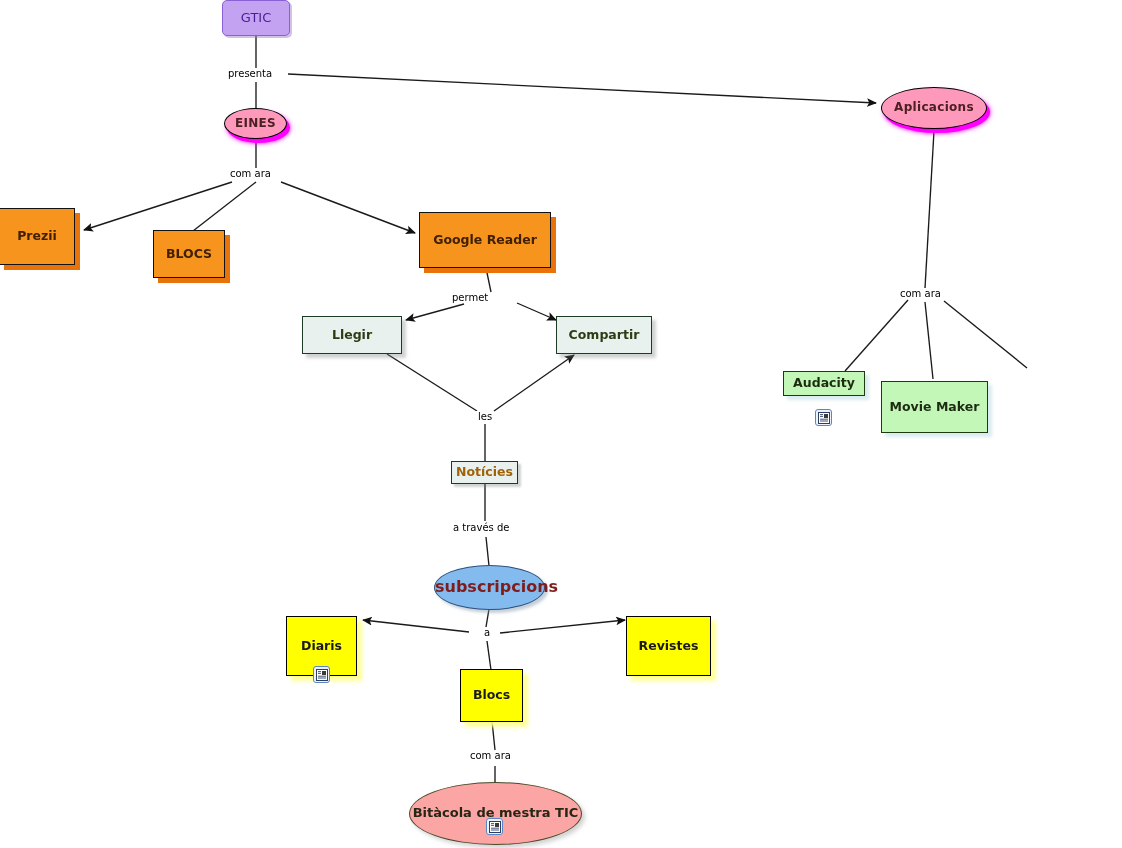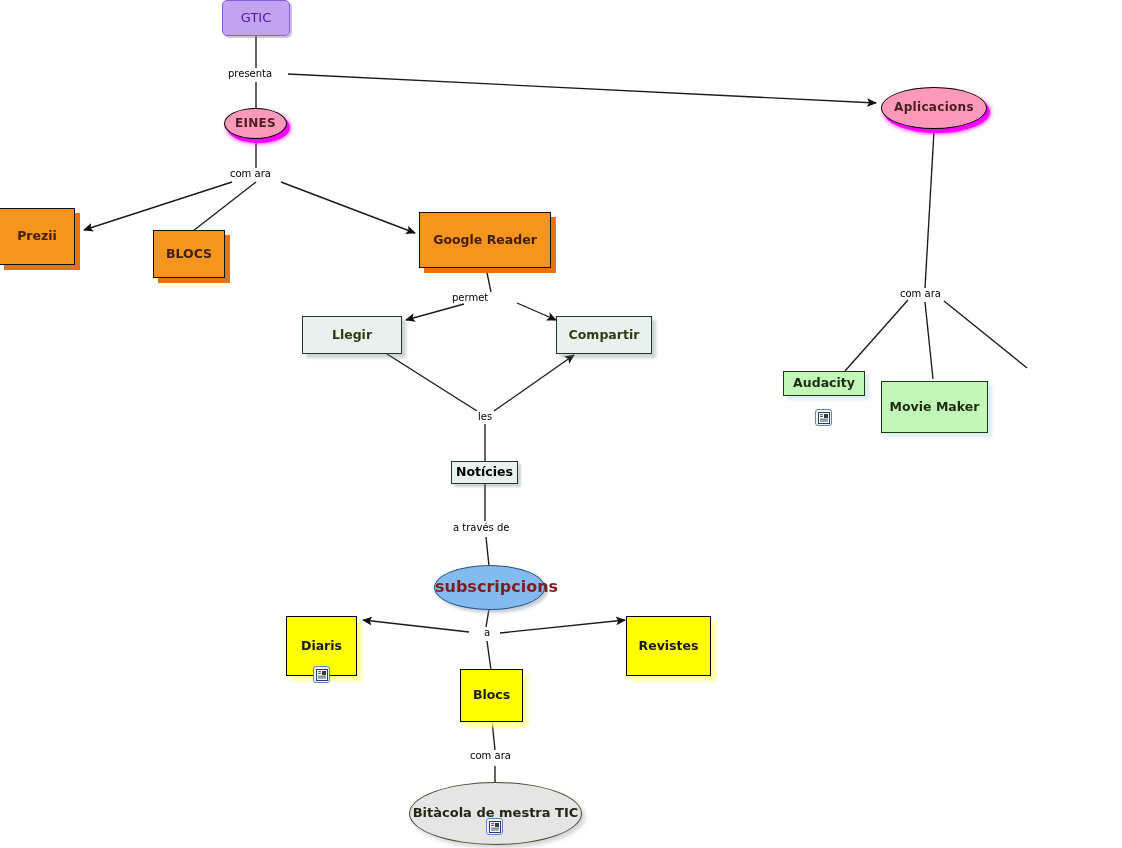--- a/index.html
+++ b/index.html
@@ -24,39 +24,39 @@
   .n-orange{background:#f7941d;border:1.4px solid #111;
             box-shadow:5px 5px 0 #e8730a;
             font-size:12.5px;font-weight:bold;color:#402000;}
 
   
   .n-mint{background:#e9f1ef;border:1.4px solid #1d3b24;
           box-shadow:4px 4px 3px rgba(120,130,125,.35);
           font-size:12.5px;font-weight:bold;color:#2e3b13;}
   .n-mint-sm{background:#e9f1ef;border:1.4px solid #1d3b24;
           box-shadow:3px 3px 2px rgba(120,130,125,.35);
-          font-size:12.5px;font-weight:bold;color:#000000;}
+          font-size:12.5px;font-weight:bold;color:#a16207;}
 
   
   .n-green{background:#c2f7b8;border:1.6px solid #1d3b10;
            box-shadow:4px 4px 3px rgba(190,220,230,.55);
            font-size:12.5px;font-weight:bold;color:#1d2b10;}
 
   
   .n-blue{background:#84bbef;border:1.6px solid #2c4f7c;border-radius:50%;
           box-shadow:3px 3px 3px rgba(140,160,180,.5);
           font-size:16px;font-weight:bold;color:#7f1d1d;}
 
   
   .n-yellow{background:#ffff00;border:1.8px solid #000;
             box-shadow:5px 5px 4px rgba(255,255,140,.9);
             font-size:12.5px;font-weight:bold;color:#1a1a1a;}
 
   
-  .n-gray{background:#e5e5e5;border:1.8px solid #4a4a2a;border-radius:50%;
+  .n-gray{background:#fca5a5;border:1.8px solid #4a4a2a;border-radius:50%;
           box-shadow:3px 3px 4px rgba(180,180,180,.6);
           font-size:13px;font-weight:bold;color:#262615;}
 
   
   .linklabel{position:absolute;font-size:10px;color:#000;background:#fff;
              padding:0 2px;white-space:nowrap;line-height:1.1;}
 
   
   .resicon{position:absolute;width:17px;height:17px;border:1.5px solid #5a86c8;
            border-radius:3px;background:#eef3fb;box-sizing:border-box;

